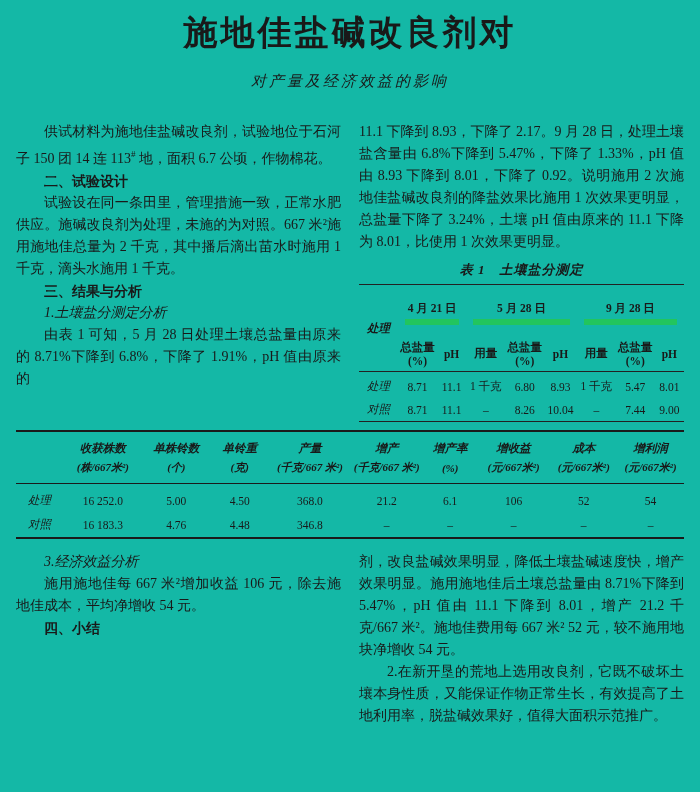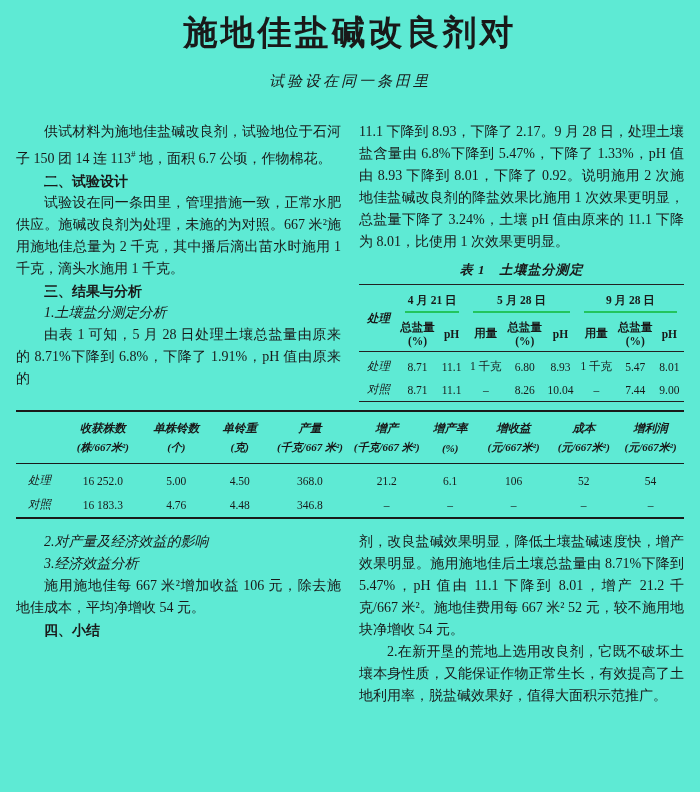--- a/index.html
+++ b/index.html
@@ -1,18 +1,18 @@
 <!DOCTYPE html>
 <html lang="zh"><head>
 <meta charset="utf-8">
 <style>
   html,body { margin:0; padding:0; background:#e8e8e8; }
   .page {
     width:700px; height:792px; margin:0 auto; box-sizing:border-box;
-    background:#5eead4; color:#191919; overflow:hidden;
+    background:#14b8a6; color:#191919; overflow:hidden;
     font-family:"Liberation Serif", serif;
     padding:10px 16px 6px 16px; position:relative;
   }
   
   .title {
     text-align:center; font-family:"Liberation Sans", sans-serif;
     font-weight:bold; font-size:34px; line-height:40px; letter-spacing:3px;
     margin-top:2px;
   }
   .affiliation {
@@ -41,21 +41,21 @@
   .tbl-title {
     text-align:center; font-weight:bold; font-style:italic;
     font-size:13px; margin:8px 0 5px 0; letter-spacing:1px;
   }
   table { border-collapse:collapse; width:100%; text-align:center; }
   
   .t1 { font-size:11.5px; border-top:1.5px solid #222; border-bottom:1.5px solid #222; }
   .t1 th, .t1 td { padding:1px 0; font-weight:normal; }
   .t1 .gcell { padding:0; }
   .t1 .gcell .gline {
-    border-bottom:2px solid #22c55e; margin:4px 7px; padding:4px 0 3px 0;
+    border-bottom:6px solid #22c55e; margin:12px 7px; padding:4px 0 3px 0;
     font-weight:bold;
   }
   .t1 .rowhead { font-style:italic; font-weight:bold; border-bottom:1.3px solid #222; }
   .t1 .sub th { border-bottom:1.3px solid #222; white-space:pre-line; font-weight:bold; padding:3px 0 4px 0; }
   .t1 td { padding:4px 0; }
   .t1 tr.first td { padding-top:7px; }
   .t1 td.lab, .t2 td.lab { font-style:italic; }
   
   .t2 { font-size:11.5px; border-top:2px solid #1a1a1a; border-bottom:2px solid #1a1a1a; }
   .t2 th { font-weight:bold; font-style:italic; padding:2px 0; }
@@ -68,21 +68,21 @@
 </style>
 </head>
 <body>
 
 <div class="page">
 
   <div class="title">
     <div>施地佳盐碱改良剂对</div>
   </div>
 
-  <div class="affiliation">试验设在同一条田里</div>
+  <div class="affiliation">对产量及经济效益的影响</div>
 
 
   <div class="cols">
     <div class="col">
       <p class="para"><span>供试材料为施地佳盐碱改良剂，试验地位于石河子 150 团 14 连 113</span><sup>#</sup><span> 地，面积 6.7 公顷，作物棉花。</span></p>
       <p class="h-bold">二、试验设计</p>
       <p class="para">试验设在同一条田里，管理措施一致，正常水肥供应。施碱改良剂为处理，未施的为对照。667 米²施用施地佳总量为 2 千克，其中播后滴出苗水时施用 1 千克，滴头水施用 1 千克。</p>
       <p class="h-bold">三、结果与分析</p>
       <p class="h-kaiti">1.土壤盐分测定分析</p>
       <p class="para">由表 1 可知，5 月 28 日处理土壤总盐量由原来的 8.71%下降到 6.8%，下降了 1.91%，pH 值由原来的</p>
@@ -196,21 +196,20 @@
         <td>–</td>
         <td>–</td>
         <td>–</td>
       </tr>
     </tbody>
       </table>
   </div>
 
   <div class="cols bottom">
     <div class="col">
-      <p class="h-kaiti">2.对产量及经济效益的影响</p>
       <p class="h-kaiti">3.经济效益分析</p>
       <p class="para">施用施地佳每 667 米²增加收益 106 元，除去施地佳成本，平均净增收 54 元。</p>
       <p class="h-bold">四、小结</p>
 
     </div>
     <div class="col">
       <p class="para cont">剂，改良盐碱效果明显，降低土壤盐碱速度快，增产效果明显。施用施地佳后土壤总盐量由 8.71%下降到 5.47%，pH 值由 11.1 下降到 8.01，增产 21.2 千克/667 米²。施地佳费用每 667 米² 52 元，较不施用地块净增收 54 元。</p>
       <p class="para">2.在新开垦的荒地上选用改良剂，它既不破坏土壤本身性质，又能保证作物正常生长，有效提高了土地利用率，脱盐碱效果好，值得大面积示范推广。</p>
     </div>
   </div>

